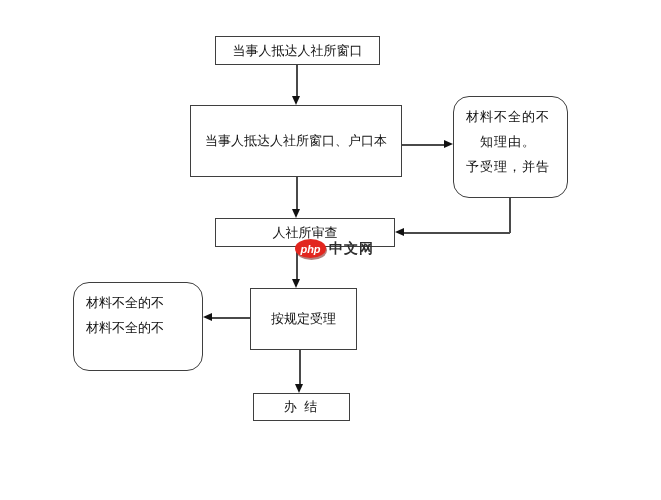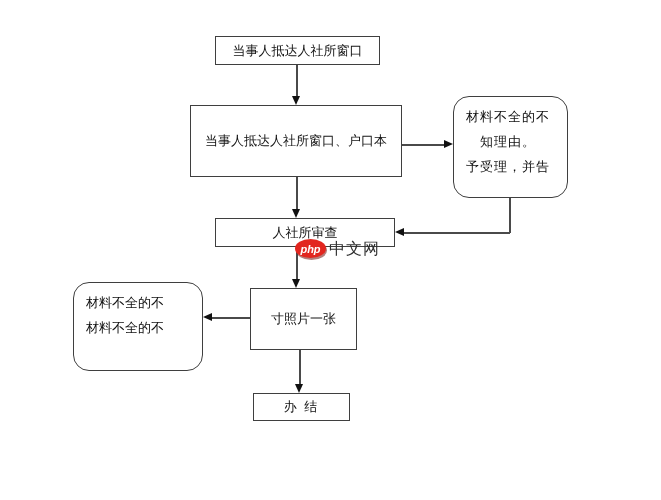--- a/index.html
+++ b/index.html
@@ -98,22 +98,22 @@
     border-radius: 50%;
     display: flex; align-items: center; justify-content: center;
     color: var(--wm-logo-text-color, #ffffff);
     font-size: 11px;
     font-weight: bold;
     font-style: italic;
     box-shadow: 1px 2px 0 rgba(120,20,15,0.55);
   }
   .wm-site {
     margin-left: 3px;
-    font-size: 16px;
-    font-weight: normal;
+    font-size: 14px;
+    font-weight: bold;
     color: var(--wm-text-color, #2e2e2e);
     letter-spacing: 1px;
     line-height: 19px;
   }
 </style>
 </head>
 <body>
 
 <div class="canvas">
 
@@ -140,21 +140,21 @@
   </div>
 
   <div class="node rounded" id="n-check">
     <span class="multiline">
       <span>材料不全的不</span>
       <span>材料不全的不</span>
     </span>
   </div>
 
   <div class="node" id="n-review">
-    <span>寸照片一张</span>
+    <span>按规定受理</span>
   </div>
 
   <div class="node" id="n-complete">
     <span>办 结</span>
   </div>
 
   <div class="line v" id="l1"></div>
   <div class="ah down" id="h1"></div>
 
   <div class="line h" id="l2"></div>

